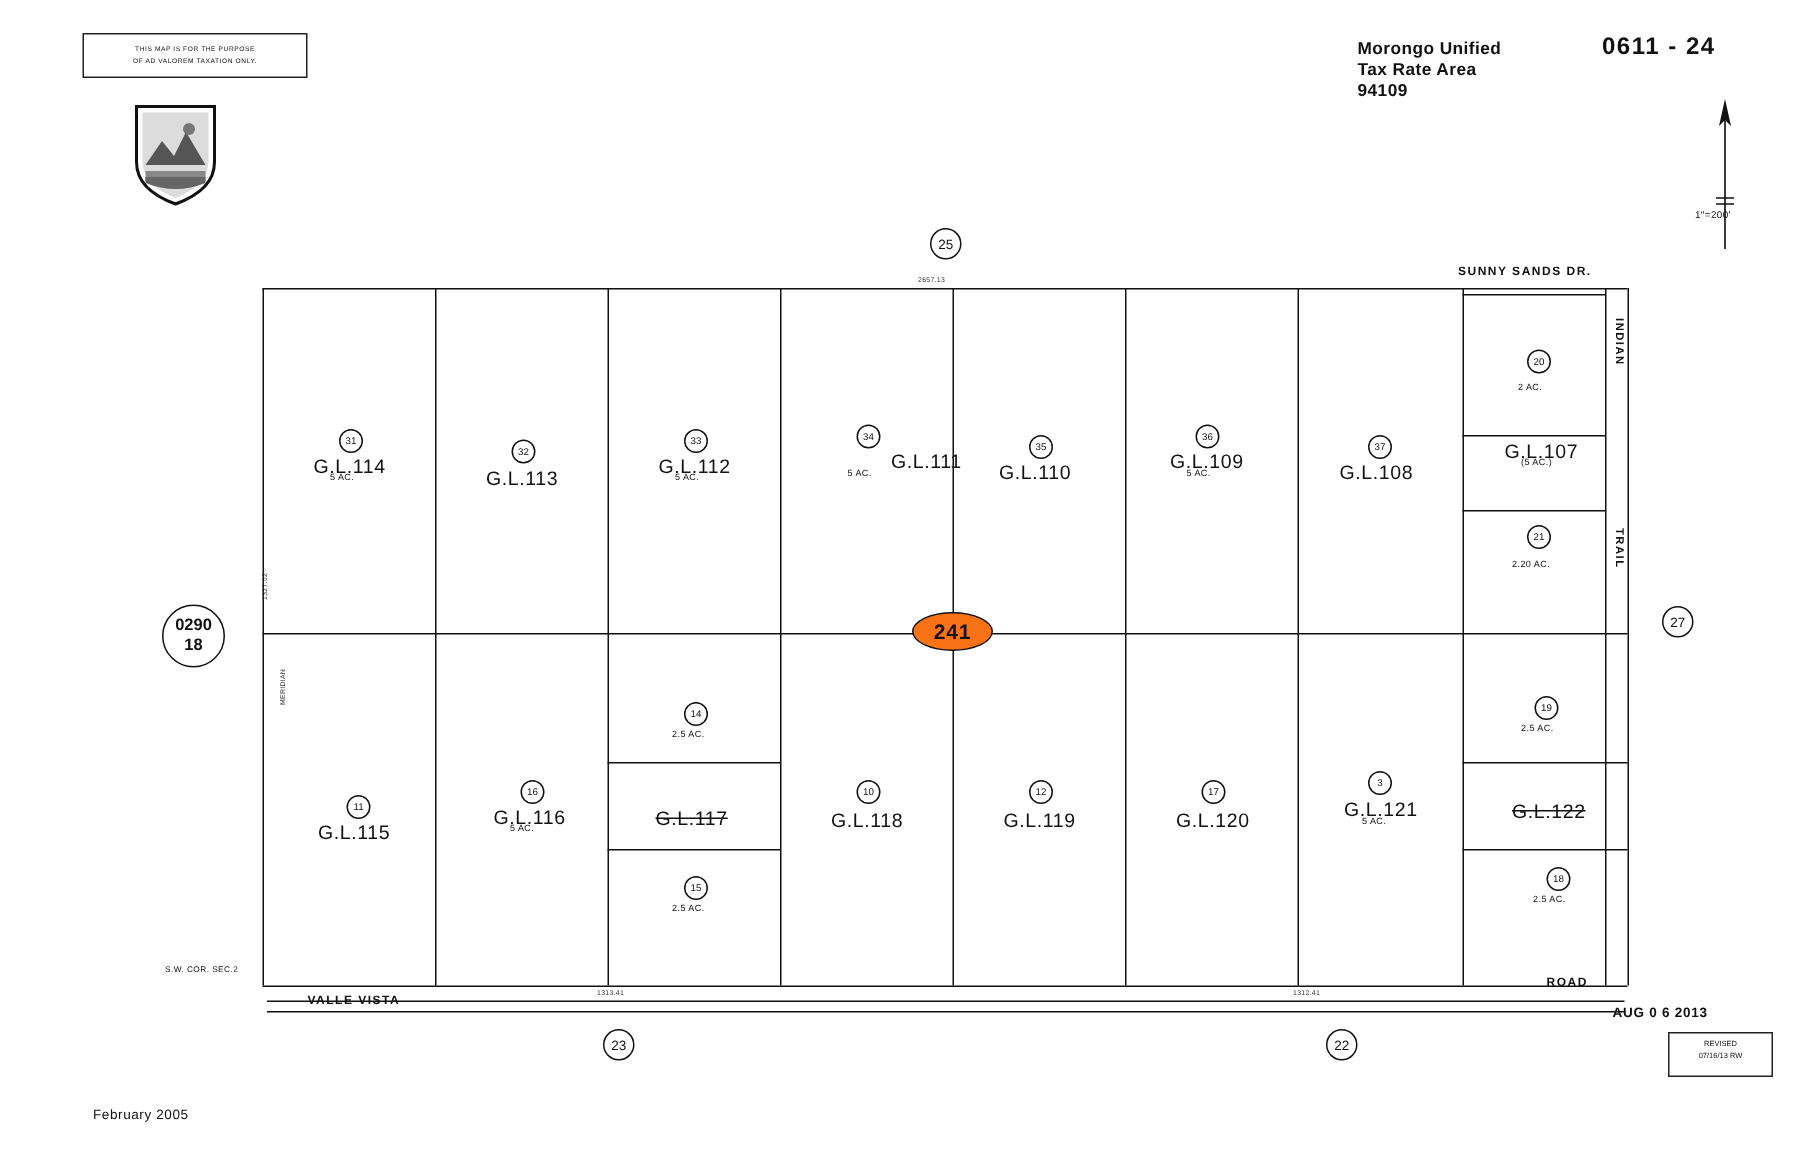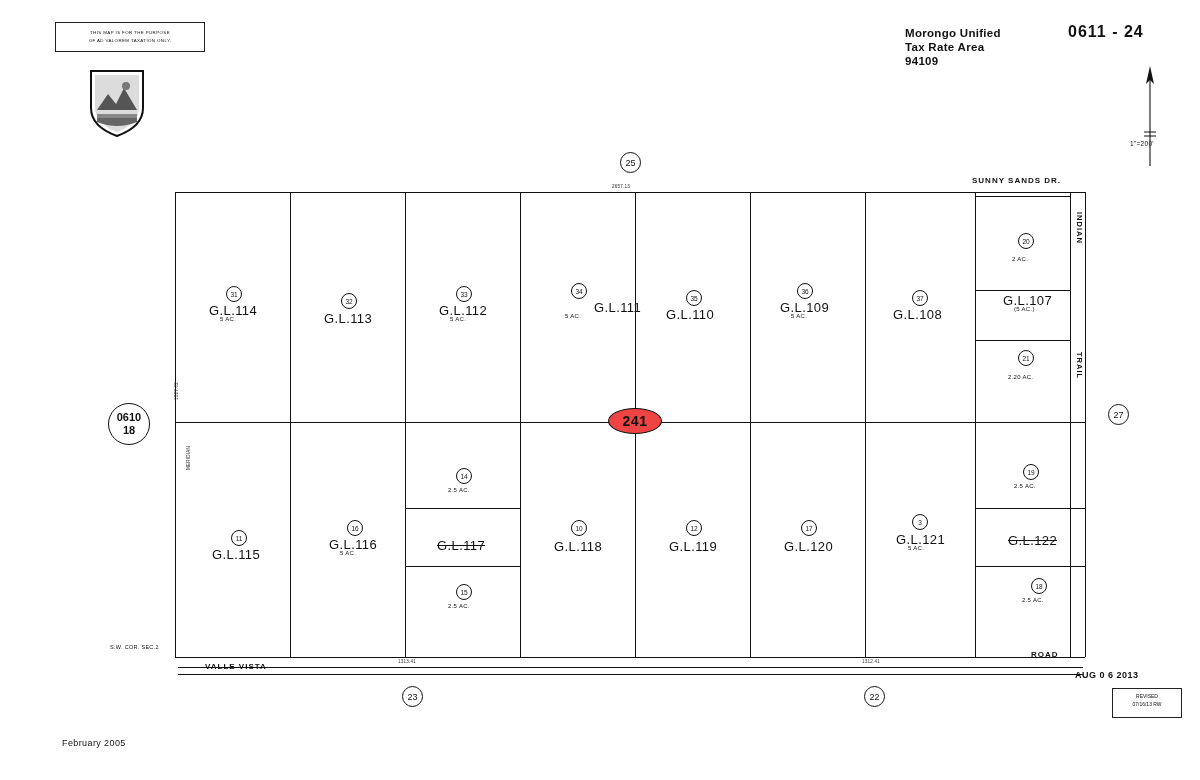--- a/index.html
+++ b/index.html
@@ -40,21 +40,21 @@
   .circnum{
     border:1px solid #111;border-radius:50%;
     display:flex;align-items:center;justify-content:center;
     font-size:7.5px;background:#fff;
   }
   .circ-sm{width:14px;height:14px;font-size:6.5px;}
   .circ-md{width:19px;height:19px;font-size:9px;}
   .oval{
     width:52px;height:24px;border:1.4px solid #111;border-radius:50%;
     display:flex;align-items:center;justify-content:center;font-size:14px;font-weight:bold;
-    background:#ef4444;letter-spacing:.5px;
+    background:#f97316;letter-spacing:.5px;
   }
   .boxnum{
     width:40px;height:40px;border:1.2px solid #111;border-radius:50%;
     display:flex;flex-direction:column;align-items:center;justify-content:center;
     font-size:11px;font-weight:bold;background:#fff;line-height:13px;
   }
 
   .lotlbl{font-size:13px;font-weight:normal;letter-spacing:.4px;white-space:nowrap;}
   .aclbl{font-size:6px;letter-spacing:.3px;white-space:nowrap;text-align:center;}
   .strike{text-decoration:line-through;}
@@ -141,27 +141,27 @@
   <div class="abs grid-line hline" style="left:975px;top:508px;width:110px;"></div>
   <div class="abs grid-line hline" style="left:975px;top:566px;width:110px;"></div>
 
   <div class="abs grid-line hline" style="left:405px;top:508px;width:115px;"></div>
   <div class="abs grid-line hline" style="left:405px;top:566px;width:115px;"></div>
 
   <div class="abs circnum circ-md" style="left:620px;top:152px;">25</div>
   <div class="abs dim" style="left:612px;top:184px;">2657.13</div>
 
   <div class="abs boxnum" style="left:108px;top:403px;">
-    <span>0610</span>
+    <span>0290</span>
     <span>18</span>
   </div>
 
   <div class="abs circnum circ-md" style="left:1108px;top:404px;">27</div>
   <div class="abs circnum circ-md" style="left:402px;top:686px;">23</div>
-  <div class="abs circnum circ-md" style="left:864px;top:686px;">22</div>
+  <div class="abs circnum circ-md" style="left:884px;top:686px;">22</div>
 
   <div class="abs oval" style="left:608px;top:408px;">241</div>
 
   <div class="abs circnum circ-sm" style="left:226px;top:286px;">31</div>
   <div class="abs lotlbl" style="left:209px;top:303px;">G.L.114</div>
   <div class="abs aclbl" style="left:220px;top:316px;">5 AC.</div>
 
   <div class="abs circnum circ-sm" style="left:341px;top:293px;">32</div>
   <div class="abs lotlbl" style="left:324px;top:311px;">G.L.113</div>
 

